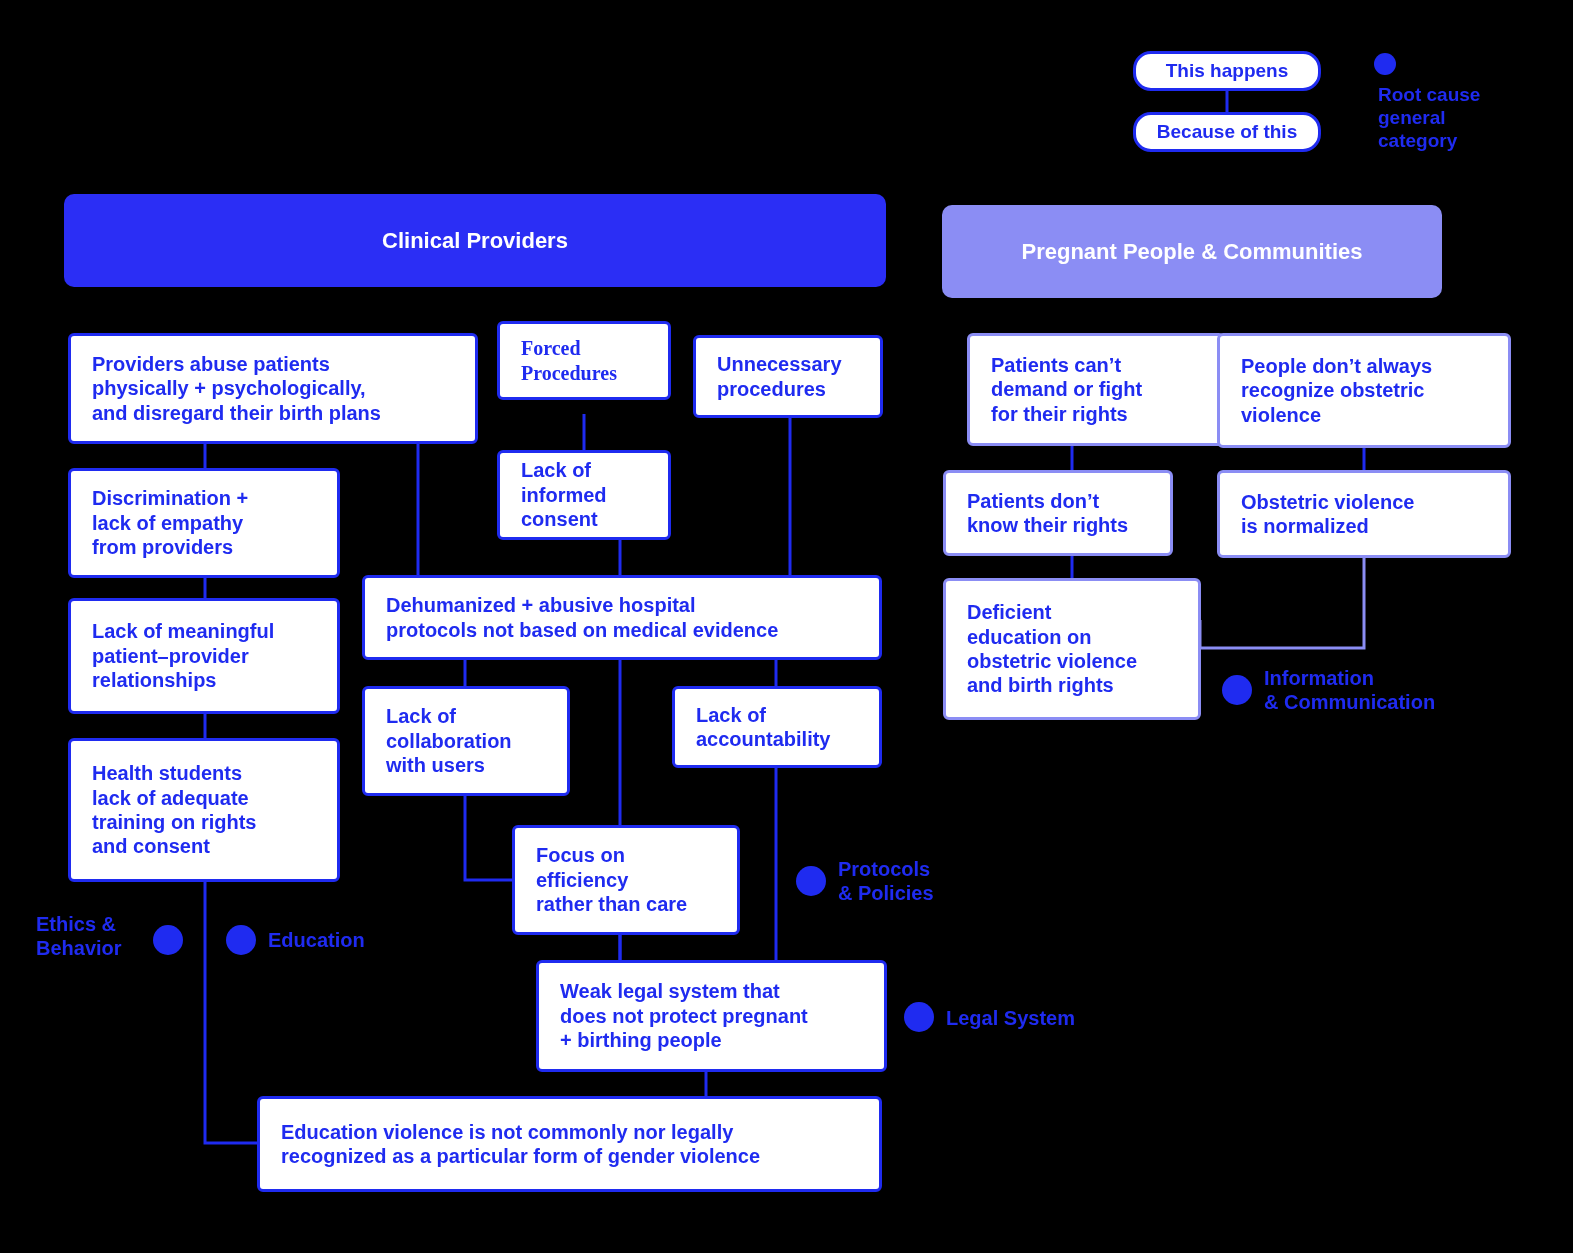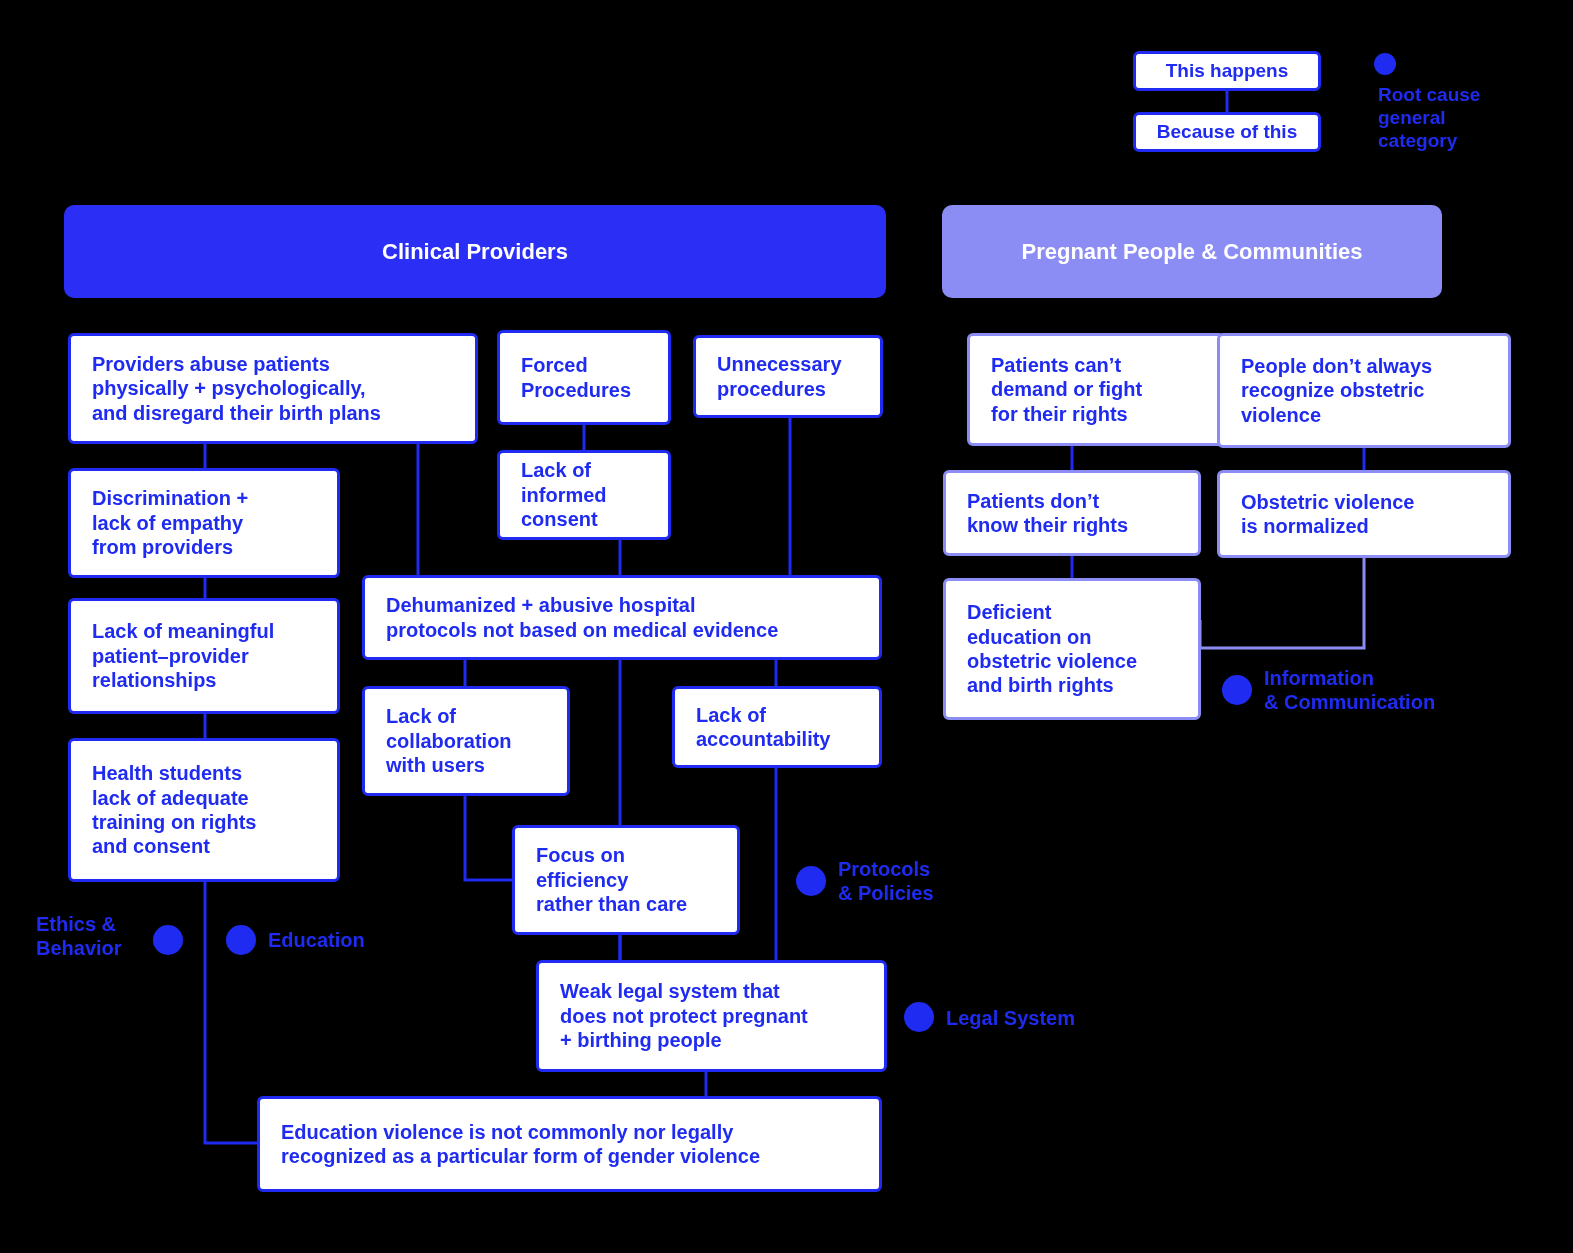--- a/index.html
+++ b/index.html
@@ -44,21 +44,21 @@
     text-align: center;
   }
   .header.clinical { background: #2b2ef5; }
   .header.community { background: #8b8df4; }
 
   .legend-box {
     position: absolute;
     box-sizing: border-box;
     background: #ffffff;
     border: 3px solid #1f2bf0;
-    border-radius: 6px;
+    border-radius: 18px;
     color: #1f2bf0;
     font-weight: bold;
     font-size: 19px;
     display: flex;
     align-items: center;
     justify-content: center;
     text-align: center;
   }
   .legend-label {
     position: absolute;
@@ -143,41 +143,41 @@
     </g>
   </svg>
 
   <div class="legend-box" style="left:1133px; top:51px; width:188px; height:40px;">This happens</div>
   <div class="legend-box" style="left:1133px; top:112px; width:188px; height:40px;">Because of this</div>
   <div class="dot" style="left:1374px; top:53px; width:22px; height:22px;"></div>
   <div class="legend-label" style="left:1378px; top:84px; width:200px;">Root cause
 general
 category</div>
 
-  <div class="header clinical" style="left:64px; top:205px; width:822px; height:93px;">Clinical Providers</div>
+  <div class="header clinical" style="left:64px; top:194px; width:822px; height:93px;">Clinical Providers</div>
   <div class="header community" style="left:942px; top:205px; width:500px; height:93px;">Pregnant People &amp; Communities</div>
 
   <div class="node" style="left:68px; top:333px; width:410px; height:111px; font-size:20px;">Providers abuse patients
 physically + psychologically,
 and disregard their birth plans</div>
 
   <div class="node" style="left:68px; top:468px; width:272px; height:110px; font-size:20px;">Discrimination +
 lack of empathy
 from providers</div>
 
   <div class="node" style="left:68px; top:598px; width:272px; height:116px; font-size:20px;">Lack of meaningful
 patient–provider
 relationships</div>
 
   <div class="node" style="left:68px; top:738px; width:272px; height:144px; font-size:20px;">Health students
 lack of adequate
 training on rights
 and consent</div>
 
-  <div class="node" style="left:497px; top:330px; width:174px; height:95px; font-size:20px;">Forced
+  <div class="node" style="left:497px; top:321px; width:174px; height:79px; font-size:20px;font-family:Liberation Serif, serif;">Forced
 Procedures</div>
 
   <div class="node" style="left:497px; top:450px; width:174px; height:90px; font-size:20px;">Lack of
 informed
 consent</div>
 
   <div class="node" style="left:693px; top:335px; width:190px; height:83px; font-size:20px;">Unnecessary
 procedures</div>
 
   <div class="node" style="left:362px; top:575px; width:520px; height:85px; font-size:20px;">Dehumanized + abusive hospital
@@ -198,21 +198,21 @@
 does not protect pregnant
 + birthing people</div>
 
   <div class="node" style="left:257px; top:1096px; width:625px; height:96px; font-size:20px;">Education violence is not commonly nor legally
 recognized as a particular form of gender violence</div>
 
   <div class="node" style="left:943px; top:333px; width:258px; height:113px; font-size:20px; border-color:#8b8df4;margin-left:24px;">Patients can’t
 demand or fight
 for their rights</div>
 
-  <div class="node" style="left:943px; top:470px; width:258px; height:86px; font-size:20px; border-color:#8b8df4;">Patients don’t
+  <div class="node" style="left:943px; top:470px; width:230px; height:86px; font-size:20px; border-color:#8b8df4;">Patients don’t
 know their rights</div>
 
   <div class="node" style="left:943px; top:578px; width:258px; height:142px; font-size:20px; border-color:#8b8df4;">Deficient
 education on
 obstetric violence
 and birth rights</div>
 
   <div class="node" style="left:1217px; top:333px; width:294px; height:115px; font-size:20px; border-color:#8b8df4;">People don’t always
 recognize obstetric
 violence</div>

